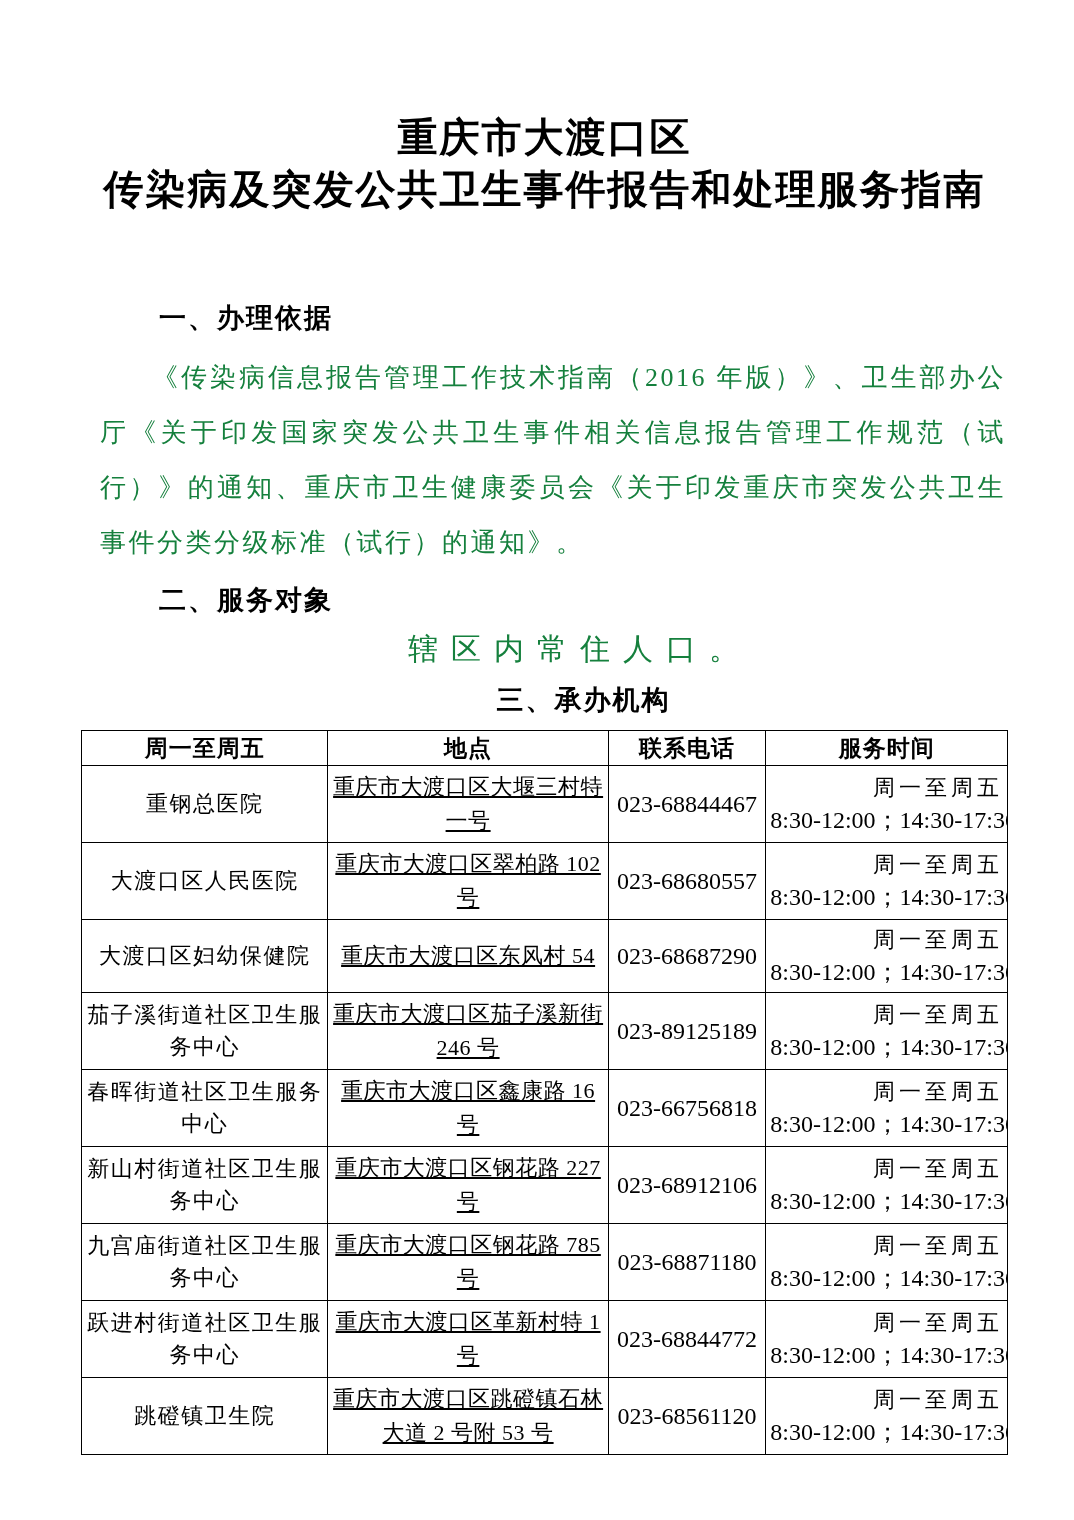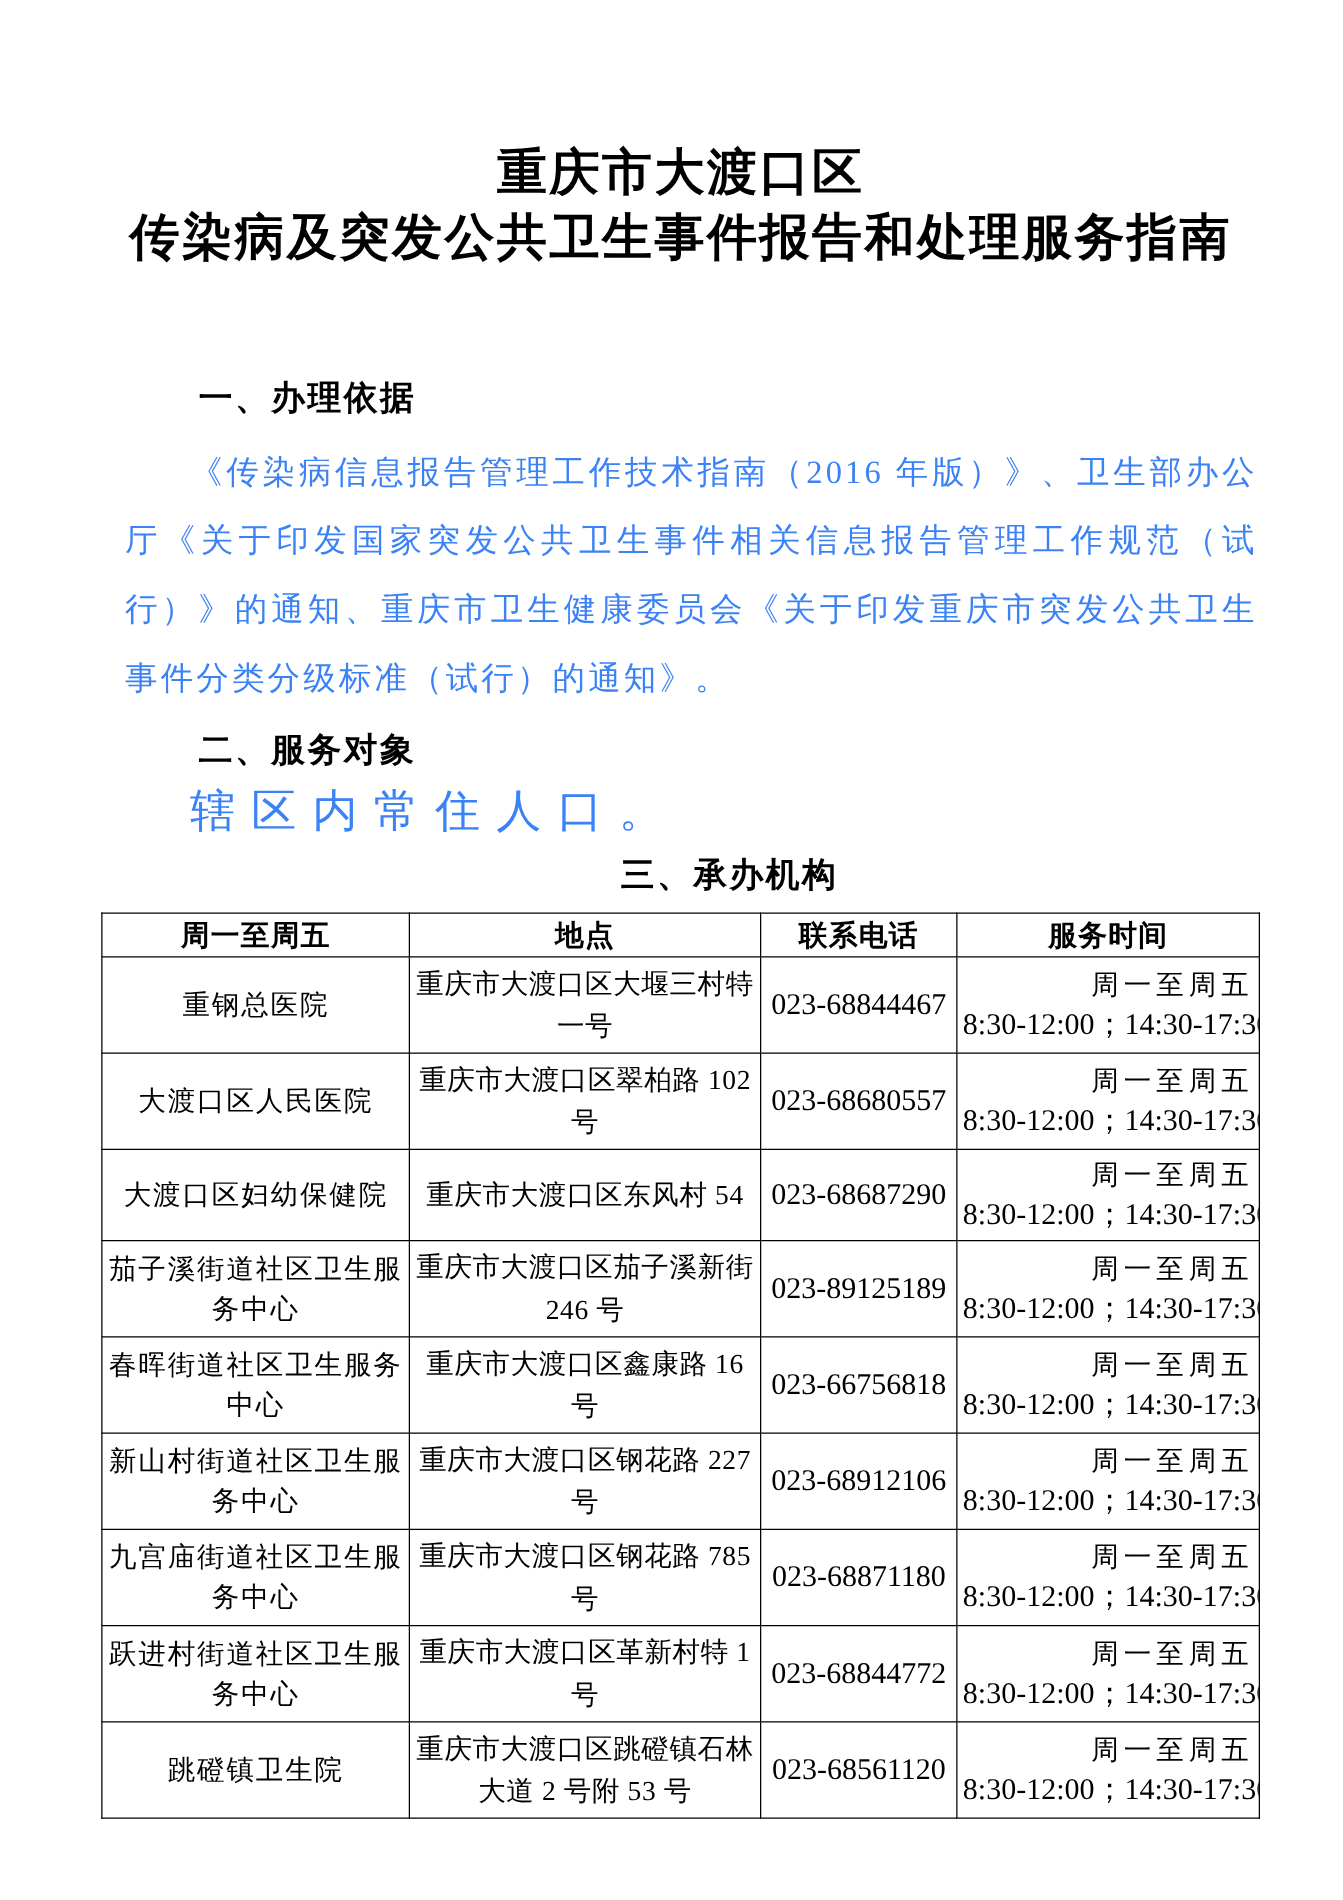--- a/index.html
+++ b/index.html
@@ -14,49 +14,49 @@
   .title{margin:0;text-align:center;font-weight:bold;font-size:40px;line-height:52px;letter-spacing:2px;}
   .title-line{display:block;}
   .heading{
     font-family:"Liberation Sans","DejaVu Sans",sans-serif;
     font-weight:bold;font-size:27px;line-height:36px;
     margin:0 0 0 78px;letter-spacing:2px;
   }
   .heading-basis{margin-top:84px;}
   .heading-target{margin-top:12px;}
   .heading-agency{margin-top:8px;text-align:center;}
-  .para{margin:0;color:#3b82f6;}
+  .para{margin:0;color:#15803d;}
   .para-basis{
     margin:14px 2px 0 19px;
     font-size:26px;line-height:55px;
     text-align:justify;text-indent:2em;
     letter-spacing:2.5px;
   }
   .para-target{
     margin:6px 0 0 19px;
-    font-size:36px;line-height:50px;
-    text-indent:52px;letter-spacing:13px;
+    font-size:30px;line-height:50px;
+    text-indent:52px;letter-spacing:13px;text-align:center;
   }
   .org-table{
     width:100%;margin-top:12px;
     border-collapse:collapse;table-layout:fixed;
   }
   .org-table th,.org-table td{
     border:1.5px solid #000;
     text-align:center;vertical-align:middle;
     padding:4px 4px;
     overflow:hidden;
   }
   .org-table th{
     font-family:"Liberation Sans","DejaVu Sans",sans-serif;
     font-weight:bold;font-size:23px;line-height:28px;
     letter-spacing:1px;padding:3px 2px;
   }
   .c-name{font-size:22px;line-height:32px;letter-spacing:1.5px;}
-  .c-addr{font-size:22px;line-height:34px;letter-spacing:0.5px;}
+  .c-addr{font-size:22px;line-height:34px;letter-spacing:0.5px;text-decoration:underline;}
   .c-phone{font-size:24px;line-height:30px;letter-spacing:0;}
   .c-hours{font-size:23px;line-height:32px;padding:4px 0;}
   .c-hours .days{letter-spacing:4px;font-size:22px;text-align:right;}
   .c-hours .time{font-size:24px;letter-spacing:0;white-space:nowrap;}
 </style>
 </head>
 <body>
 
 <div class="page">
 

